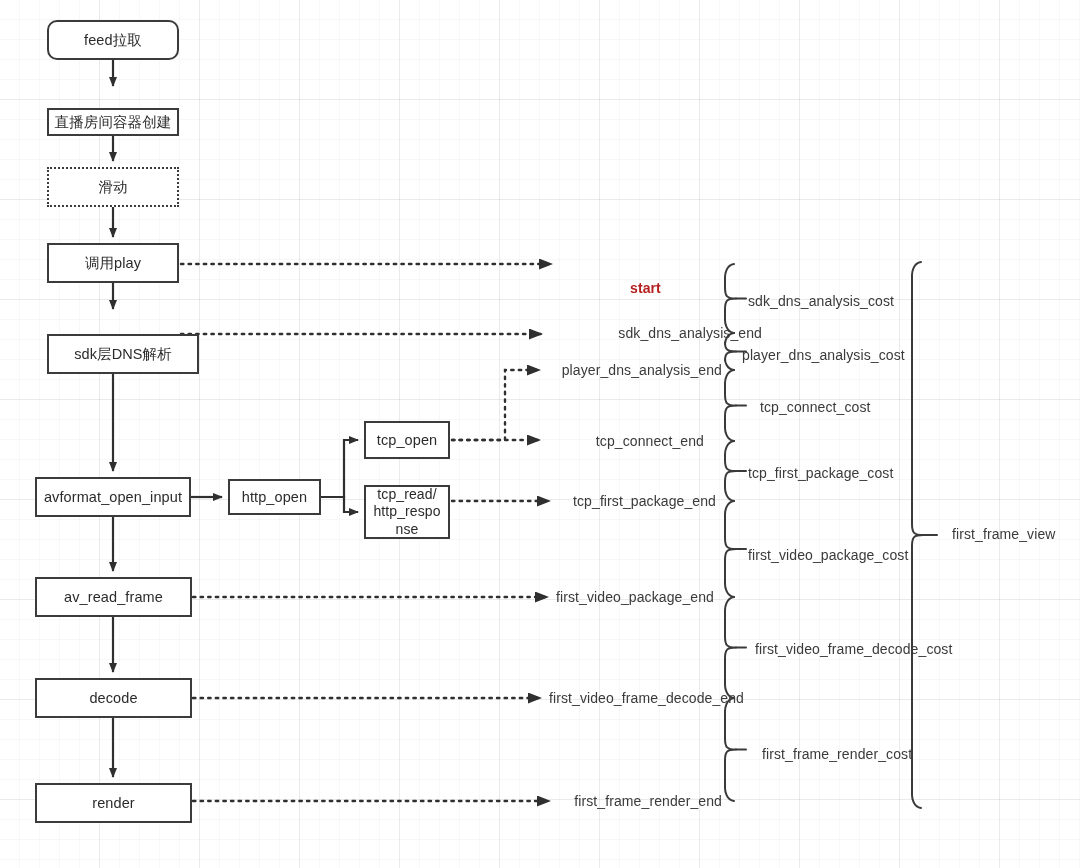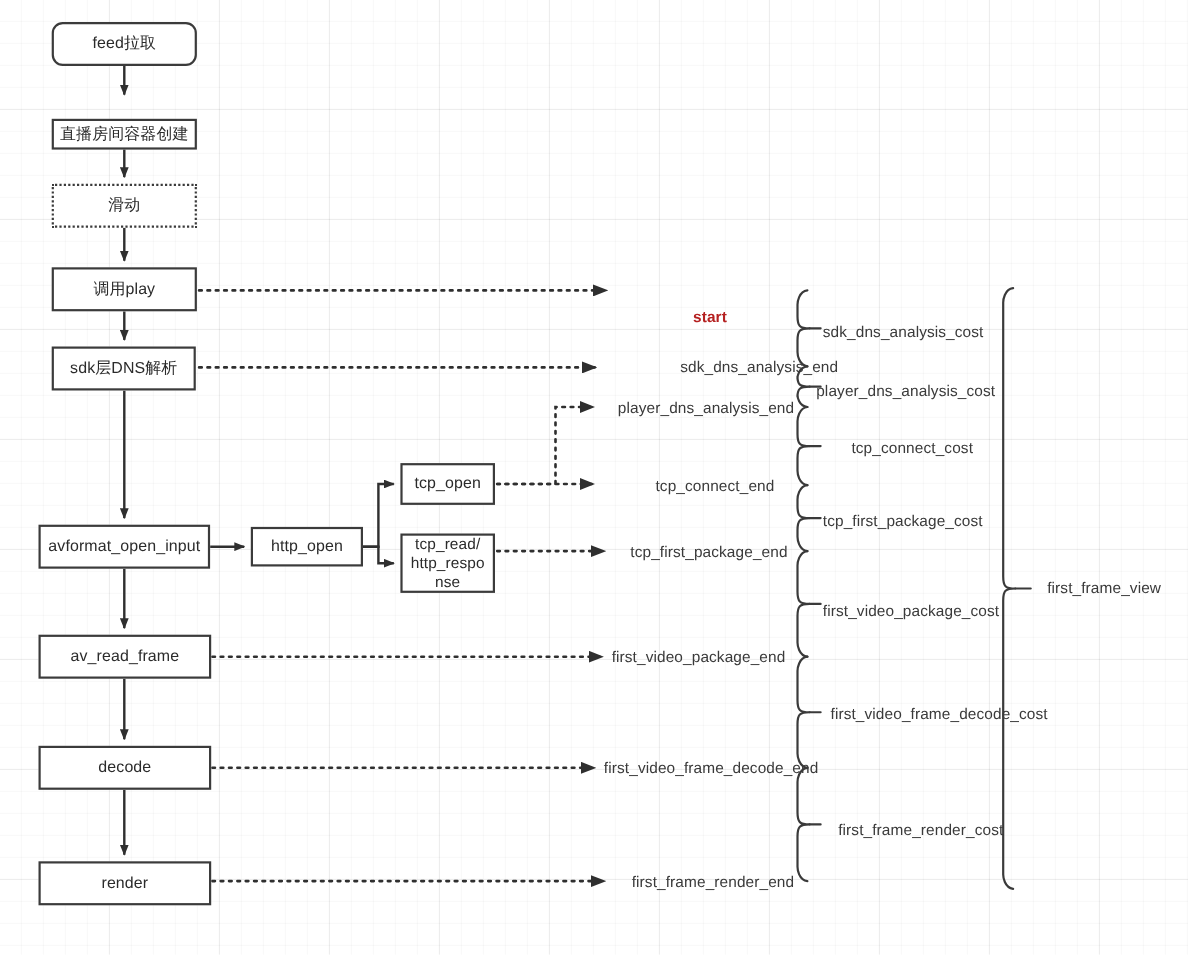--- a/index.html
+++ b/index.html
@@ -137,43 +137,43 @@
         <line x1="736" y1="749.5" x2="746" y2="749.5"></line>
         <line x1="923" y1="535" x2="937" y2="535"></line>
       </g>
   </svg>
 
   <div id="nodes-layer">
       <div class="node" style="left: 47px; top: 20px; width: 132px; height: 40px; border-radius: 10px;">feed拉取</div>
       <div class="node" style="left: 47px; top: 108px; width: 132px; height: 28px;">直播房间容器创建</div>
       <div class="node dashed" style="left: 47px; top: 167px; width: 132px; height: 40px;">滑动</div>
       <div class="node" style="left: 47px; top: 243px; width: 132px; height: 40px;">调用play</div>
-      <div class="node" style="left: 47px; top: 315px; width: 131px; height: 40px;">sdk层DNS解析</div>
+      <div class="node" style="left: 47px; top: 334px; width: 152px; height: 40px;">sdk层DNS解析</div>
       <div class="node" style="left: 35px; top: 477px; width: 156px; height: 40px;">avformat_open_input</div>
-      <div class="node" style="left: 228px; top: 479px; width: 102px; height: 36px;">http_open</div>
+      <div class="node" style="left: 228px; top: 479px; width: 93px; height: 36px;">http_open</div>
       <div class="node" style="left: 364px; top: 421px; width: 86px; height: 38px;">tcp_open</div>
       <div class="node multiline" style="left: 364px; top: 485px; width: 86px; height: 54px;">tcp_read/<br>http_respo<br>nse</div>
       <div class="node" style="left: 35px; top: 577px; width: 157px; height: 40px;">av_read_frame</div>
       <div class="node" style="left: 35px; top: 678px; width: 157px; height: 40px;">decode</div>
       <div class="node" style="left: 35px; top: 783px; width: 157px; height: 40px;">render</div>
     </div>
   <div id="events-layer">
       <div class="evt-label start" style="left: 630px; top: 264px; margin-top: 24px;">start</div>
       <div class="evt-label right" style="left: 716px; top: 333px; margin-left: 46px;">sdk_dns_analysis_end</div>
       <div class="evt-label right" style="left: 722px; top: 370px;">player_dns_analysis_end</div>
       <div class="evt-label right" style="left: 704px; top: 441px;">tcp_connect_end</div>
       <div class="evt-label right" style="left: 716px; top: 501px;">tcp_first_package_end</div>
       <div class="evt-label right" style="left: 714px; top: 597px;">first_video_package_end</div>
       <div class="evt-label right" style="left: 744px; top: 698px;">first_video_frame_decode_end</div>
       <div class="evt-label right" style="left: 722px; top: 801px;">first_frame_render_end</div>
     </div>
   <div id="costs-layer">
       <div class="cost-label" style="left: 748px; top: 301px;">sdk_dns_analysis_cost</div>
       <div class="cost-label" style="left: 742px; top: 355px;">player_dns_analysis_cost</div>
-      <div class="cost-label" style="left: 760px; top: 407px; margin-left: 14px;">tcp_connect_cost</div>
+      <div class="cost-label" style="left: 760px; top: 407px;">tcp_connect_cost</div>
       <div class="cost-label" style="left: 748px; top: 473px;">tcp_first_package_cost</div>
       <div class="cost-label" style="left: 748px; top: 555px;">first_video_package_cost</div>
       <div class="cost-label two" style="left: 755px; top: 649px;">first_video_frame_decode_cost</div>
       <div class="cost-label" style="left: 762px; top: 754px;">first_frame_render_cost</div>
       <div class="cost-label" style="left: 952px; top: 534px;">first_frame_view</div>
     </div>
 
 </div>
 
 </body></html>

